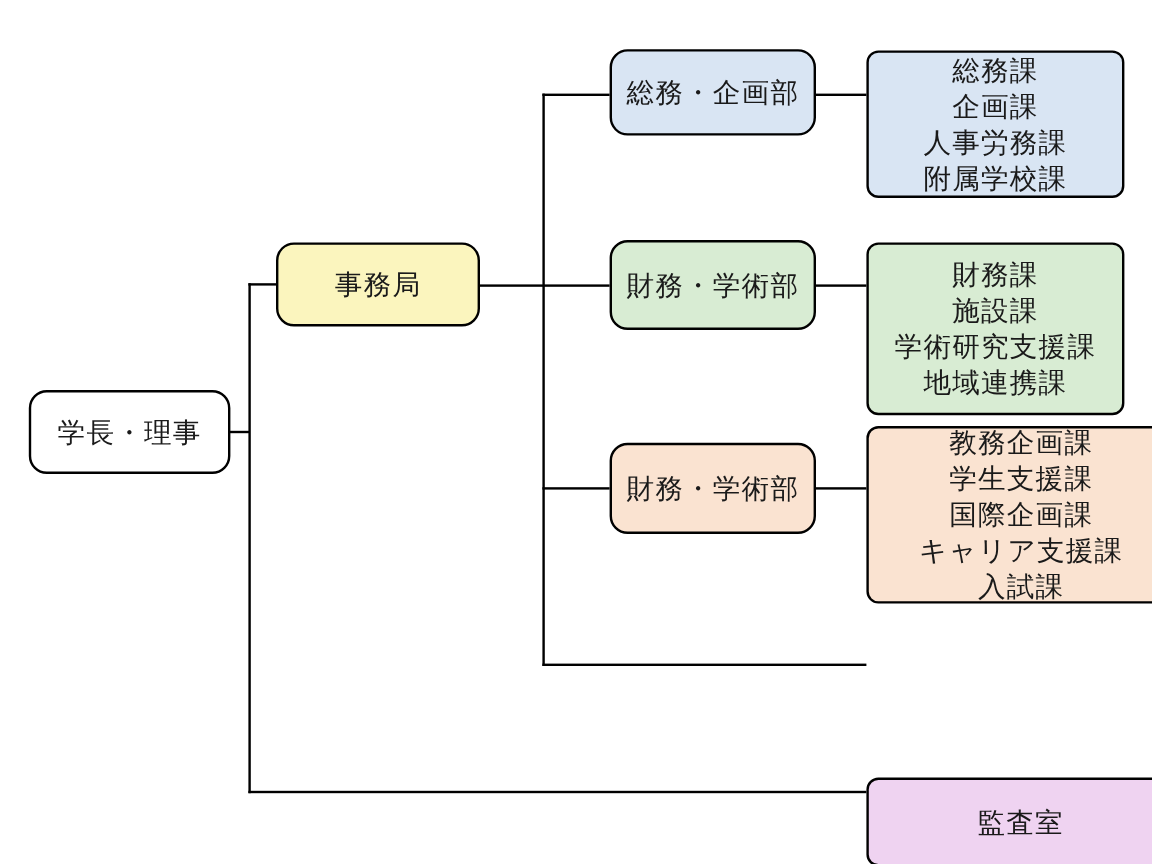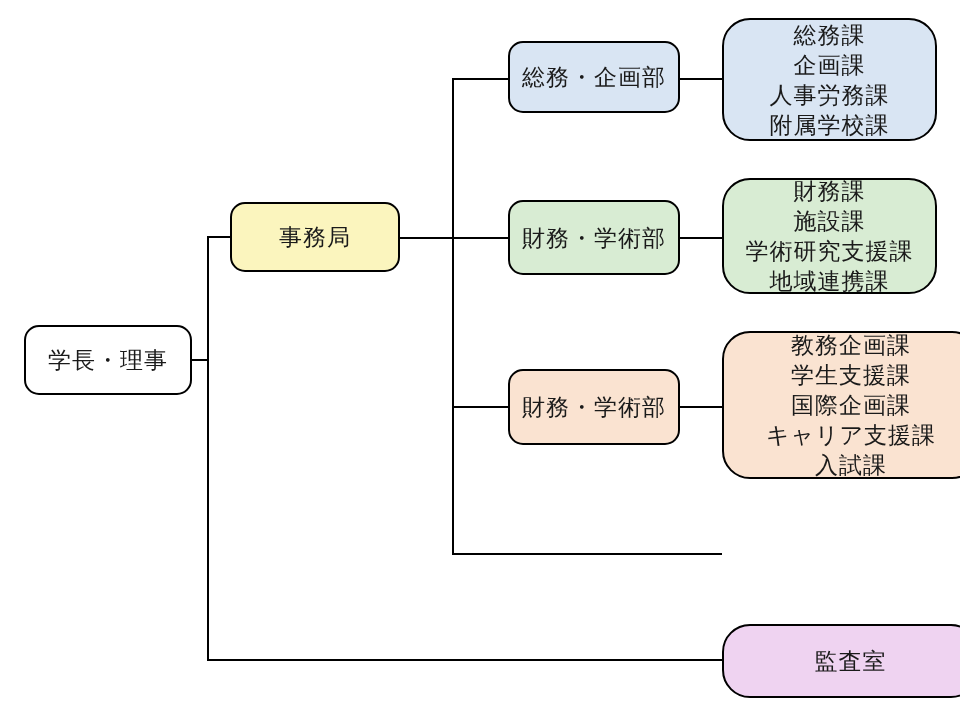--- a/index.html
+++ b/index.html
@@ -23,36 +23,36 @@
     display: flex;
     align-items: center;
     justify-content: center;
     text-align: center;
     color: #1a1a1a;
     font-size: 23px;
     line-height: 30px;
     letter-spacing: 1px;
     white-space: pre-line;
   }
-  .node.big { border-radius: 28px; }
+  .node.big { border-radius: 10px; margin-top: 24px; }
   .line {
     position: absolute;
     background: #000000;
   }
   .line.h { height: 2px; }
   .line.v { width: 2px; }
 
   
   #node-president  { left: 24px;  top: 325px; width: 168px; height: 70px; }
   #node-admin      { left: 230px; top: 202px; width: 170px; height: 70px; }
   #node-dept1      { left: 508px; top: 41px;  width: 172px; height: 72px; }
   #node-dept2      { left: 508px; top: 200px; width: 172px; height: 75px; }
   #node-dept3      { left: 508px; top: 369px; width: 172px; height: 76px; }
   #node-sec1       { left: 722px; top: 18px;  width: 215px; height: 123px; }
-  #node-sec2       { left: 722px; top: 178px; width: 215px; height: 116px; }
+  #node-sec2       { left: 722px; top: 178px; width: 215px; height: 144px; }
   #node-sec3       { left: 722px; top: 331px; width: 258px; height: 148px; }
   #node-crisis     { left: 722px; top: 517px; width: 215px; height: 76px; }
   #node-audit      { left: 722px; top: 624px; width: 257px; height: 74px; }
 </style>
 </head>
 <body>
 
 <div class="canvas">
 
   <div class="line h" style="left: 186px; top: 359px; width: 22px; background: rgb(0, 0, 0);"></div>

